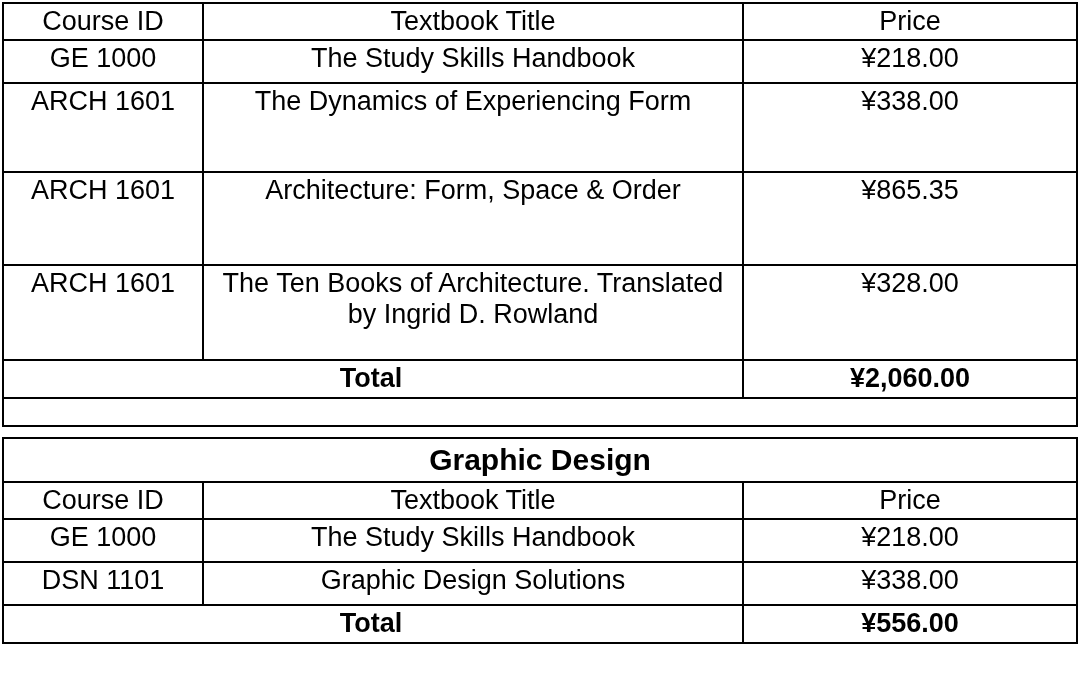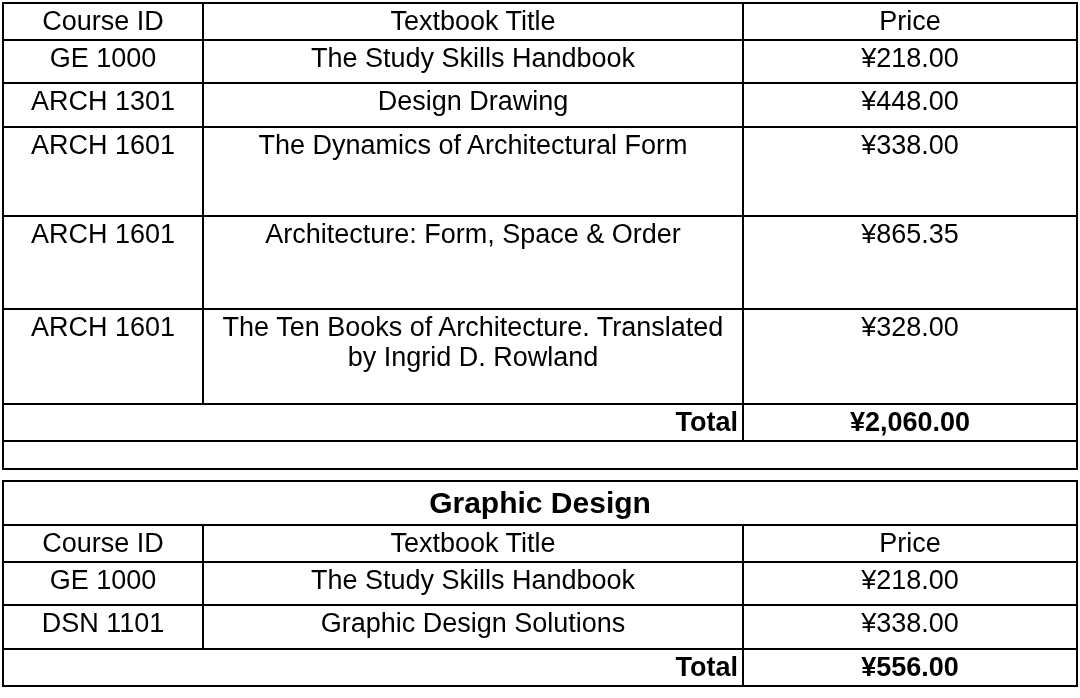--- a/index.html
+++ b/index.html
@@ -60,21 +60,21 @@
   
   tr.item.tall1 td { height: 76px; }
   tr.item.tall2 td { height: 80px; }
   tr.item.tall3 td { height: 82px; }
 
   tr.total td {
     font-weight: bold;
     padding: 2px 0 3px 0;
   }
   tr.total td.total-label {
-    text-align: right;
+    text-align: center;
     padding-right: 4px;
   }
   tr.total td.total-value {
     text-align: center;
   }
   tr.spacer td {
     height: 26px;
     border-left: 2px solid #000;
     border-right: 2px solid #000;
     border-top: 2px solid #000;
@@ -101,28 +101,23 @@
         <td>Course ID</td>
         <td>Textbook Title</td>
         <td>Price</td>
       </tr>
 
       <tr class="item">
         <td class="id">GE 1000</td>
         <td class="title">The Study Skills Handbook</td>
         <td class="price">¥218.00</td>
       </tr>
-      <tr class="item">
-        <td class="id">ARCH 1301</td>
-        <td class="title">Design Drawing</td>
-        <td class="price">¥448.00</td>
-      </tr>
       <tr class="item tall1">
         <td class="id">ARCH 1601</td>
-        <td class="title">The Dynamics of Architectural Form</td>
+        <td class="title">The Dynamics of Experiencing Form</td>
         <td class="price">¥338.00</td>
       </tr>
       <tr class="item tall2">
         <td class="id">ARCH 1601</td>
         <td class="title">Architecture: Form, Space &amp; Order</td>
         <td class="price">¥865.35</td>
       </tr>
       <tr class="item tall3">
         <td class="id">ARCH 1601</td>
         <td class="title">The Ten Books of Architecture. Translated by Ingrid D. Rowland</td>

